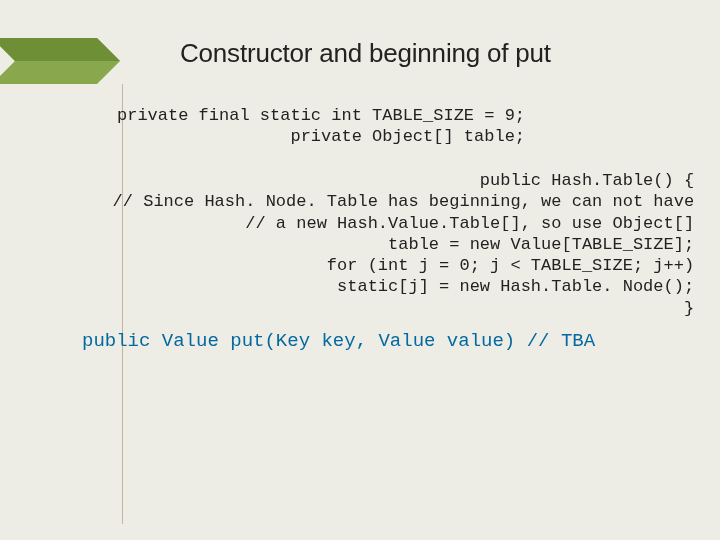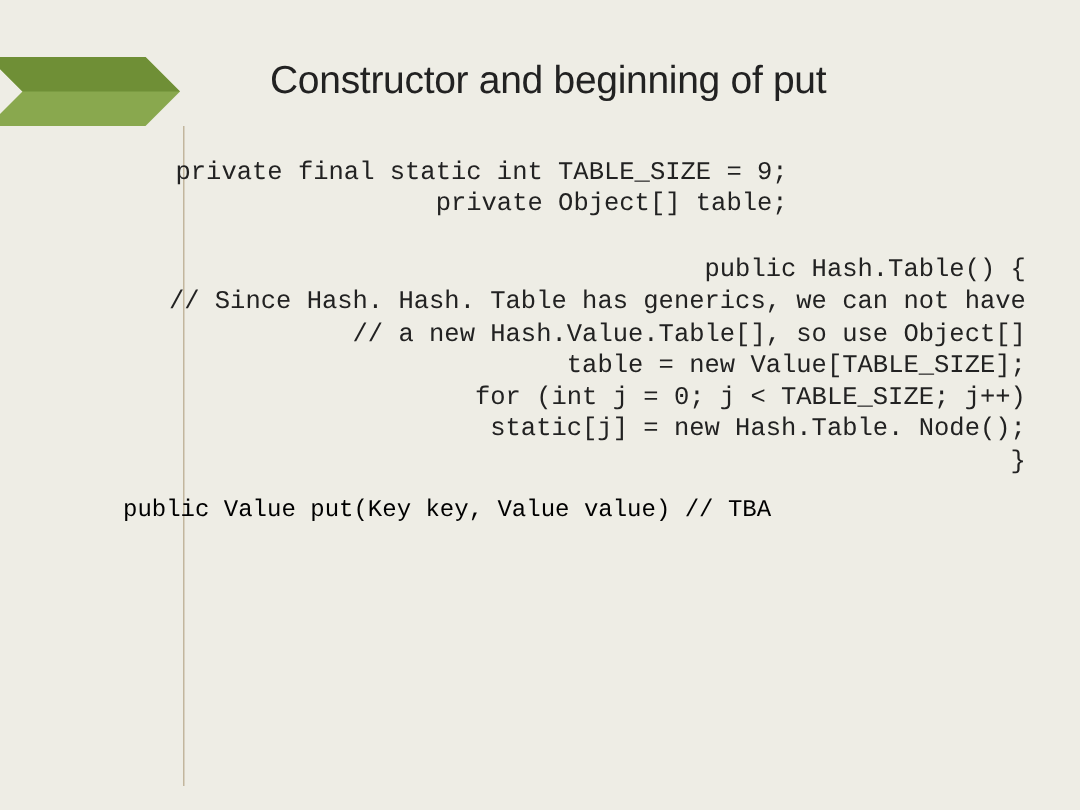--- a/index.html
+++ b/index.html
@@ -46,24 +46,24 @@
     font-size: 17px;
     line-height: 1.25;
     white-space: pre;
     color: #222;
   }
   .code-block-3 {
     position: absolute;
     top: 330px;
     left: 82px;
     font-family: "Courier New", Courier, monospace;
-    font-size: 16px;
+    font-size: 19px;
     line-height: 1.25;
     white-space: pre;
-    color: #000000;
+    color: #0369a1;
   }
   
   .chevron {
     position: absolute;
     left: -8px;
     top: 38px;
     width: 140px;
     height: 46px;
   }
   .chevron svg { display: block; }
@@ -90,21 +90,21 @@
   </div>
 
   <div class="accent-line"></div>
 
   <div class="title">Constructor and beginning of put</div>
 
   <div class="code-block"><span>private final static int TABLE_SIZE = 9;</span>
 <span>private Object[] table;</span></div>
 
   <div class="code-block-2"><span>public Hash.Table() {</span>
-<span>   // Since Hash. Hash. Table has generics, we can not have</span>
+<span>   // Since Hash. Node. Table has beginning, we can not have</span>
 <span>   // a new Hash.Value.Table[], so use Object[]</span>
 <span>   table = new Value[TABLE_SIZE];</span>
 <span>   for (int j = 0; j &lt; TABLE_SIZE; j++)</span>
 <span>     static[j] = new Hash.Table. Node();</span>
 <span>}</span></div>
 
   <div class="code-block-3"><span>public Value put(Key key, Value value) // TBA</span></div>
 
 </div>
 

